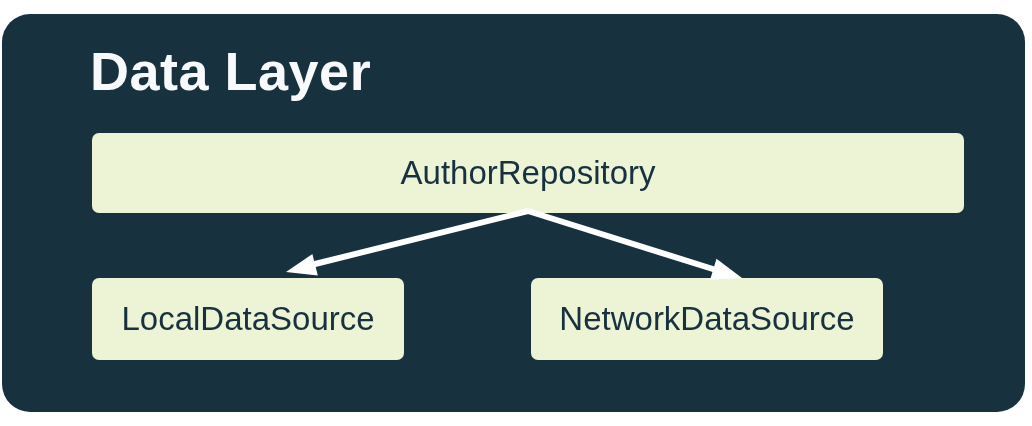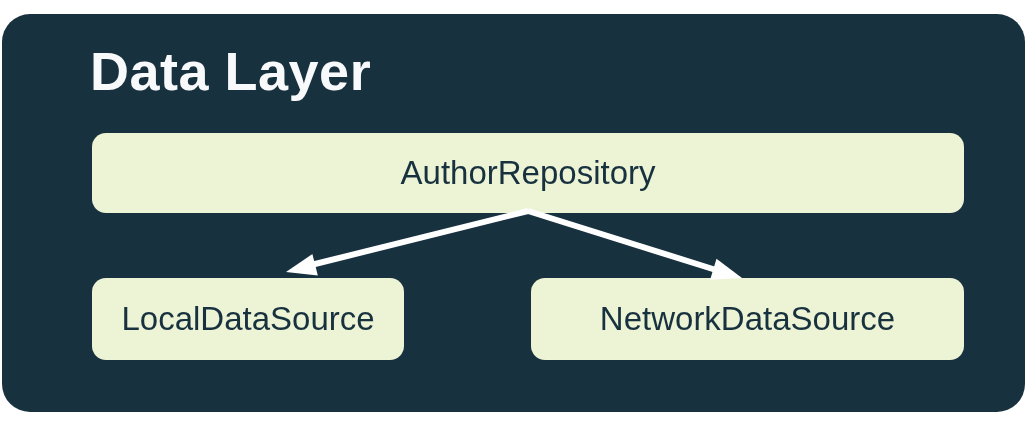--- a/index.html
+++ b/index.html
@@ -30,21 +30,21 @@
     top: 40px;
     font-size: 54px;
     font-weight: 700;
     letter-spacing: 0.5px;
     color: var(--title-color, #F8F9FA);
     white-space: nowrap;
   }
   .node {
     position: absolute;
     background: var(--node-fill, #EDF3D5);
-    border-radius: 14px;
+    border-radius: 7px;
     display: flex;
     align-items: center;
     justify-content: center;
     font-size: 33px;
     font-weight: 400;
     color: var(--node-text, #17313F);
     white-space: nowrap;
   }
   .node-author-repository {
     left: 92px;
@@ -54,21 +54,21 @@
   }
   .node-local-data-source {
     left: 92px;
     top: 278px;
     width: 312px;
     height: 82px;
   }
   .node-network-data-source {
     left: 531px;
     top: 278px;
-    width: 433px;
+    width: 352px;
     height: 82px;
   }
   .edges-overlay {
     position: absolute;
     left: 0;
     top: 0;
     width: 1032px;
     height: 426px;
     pointer-events: none;
   }

